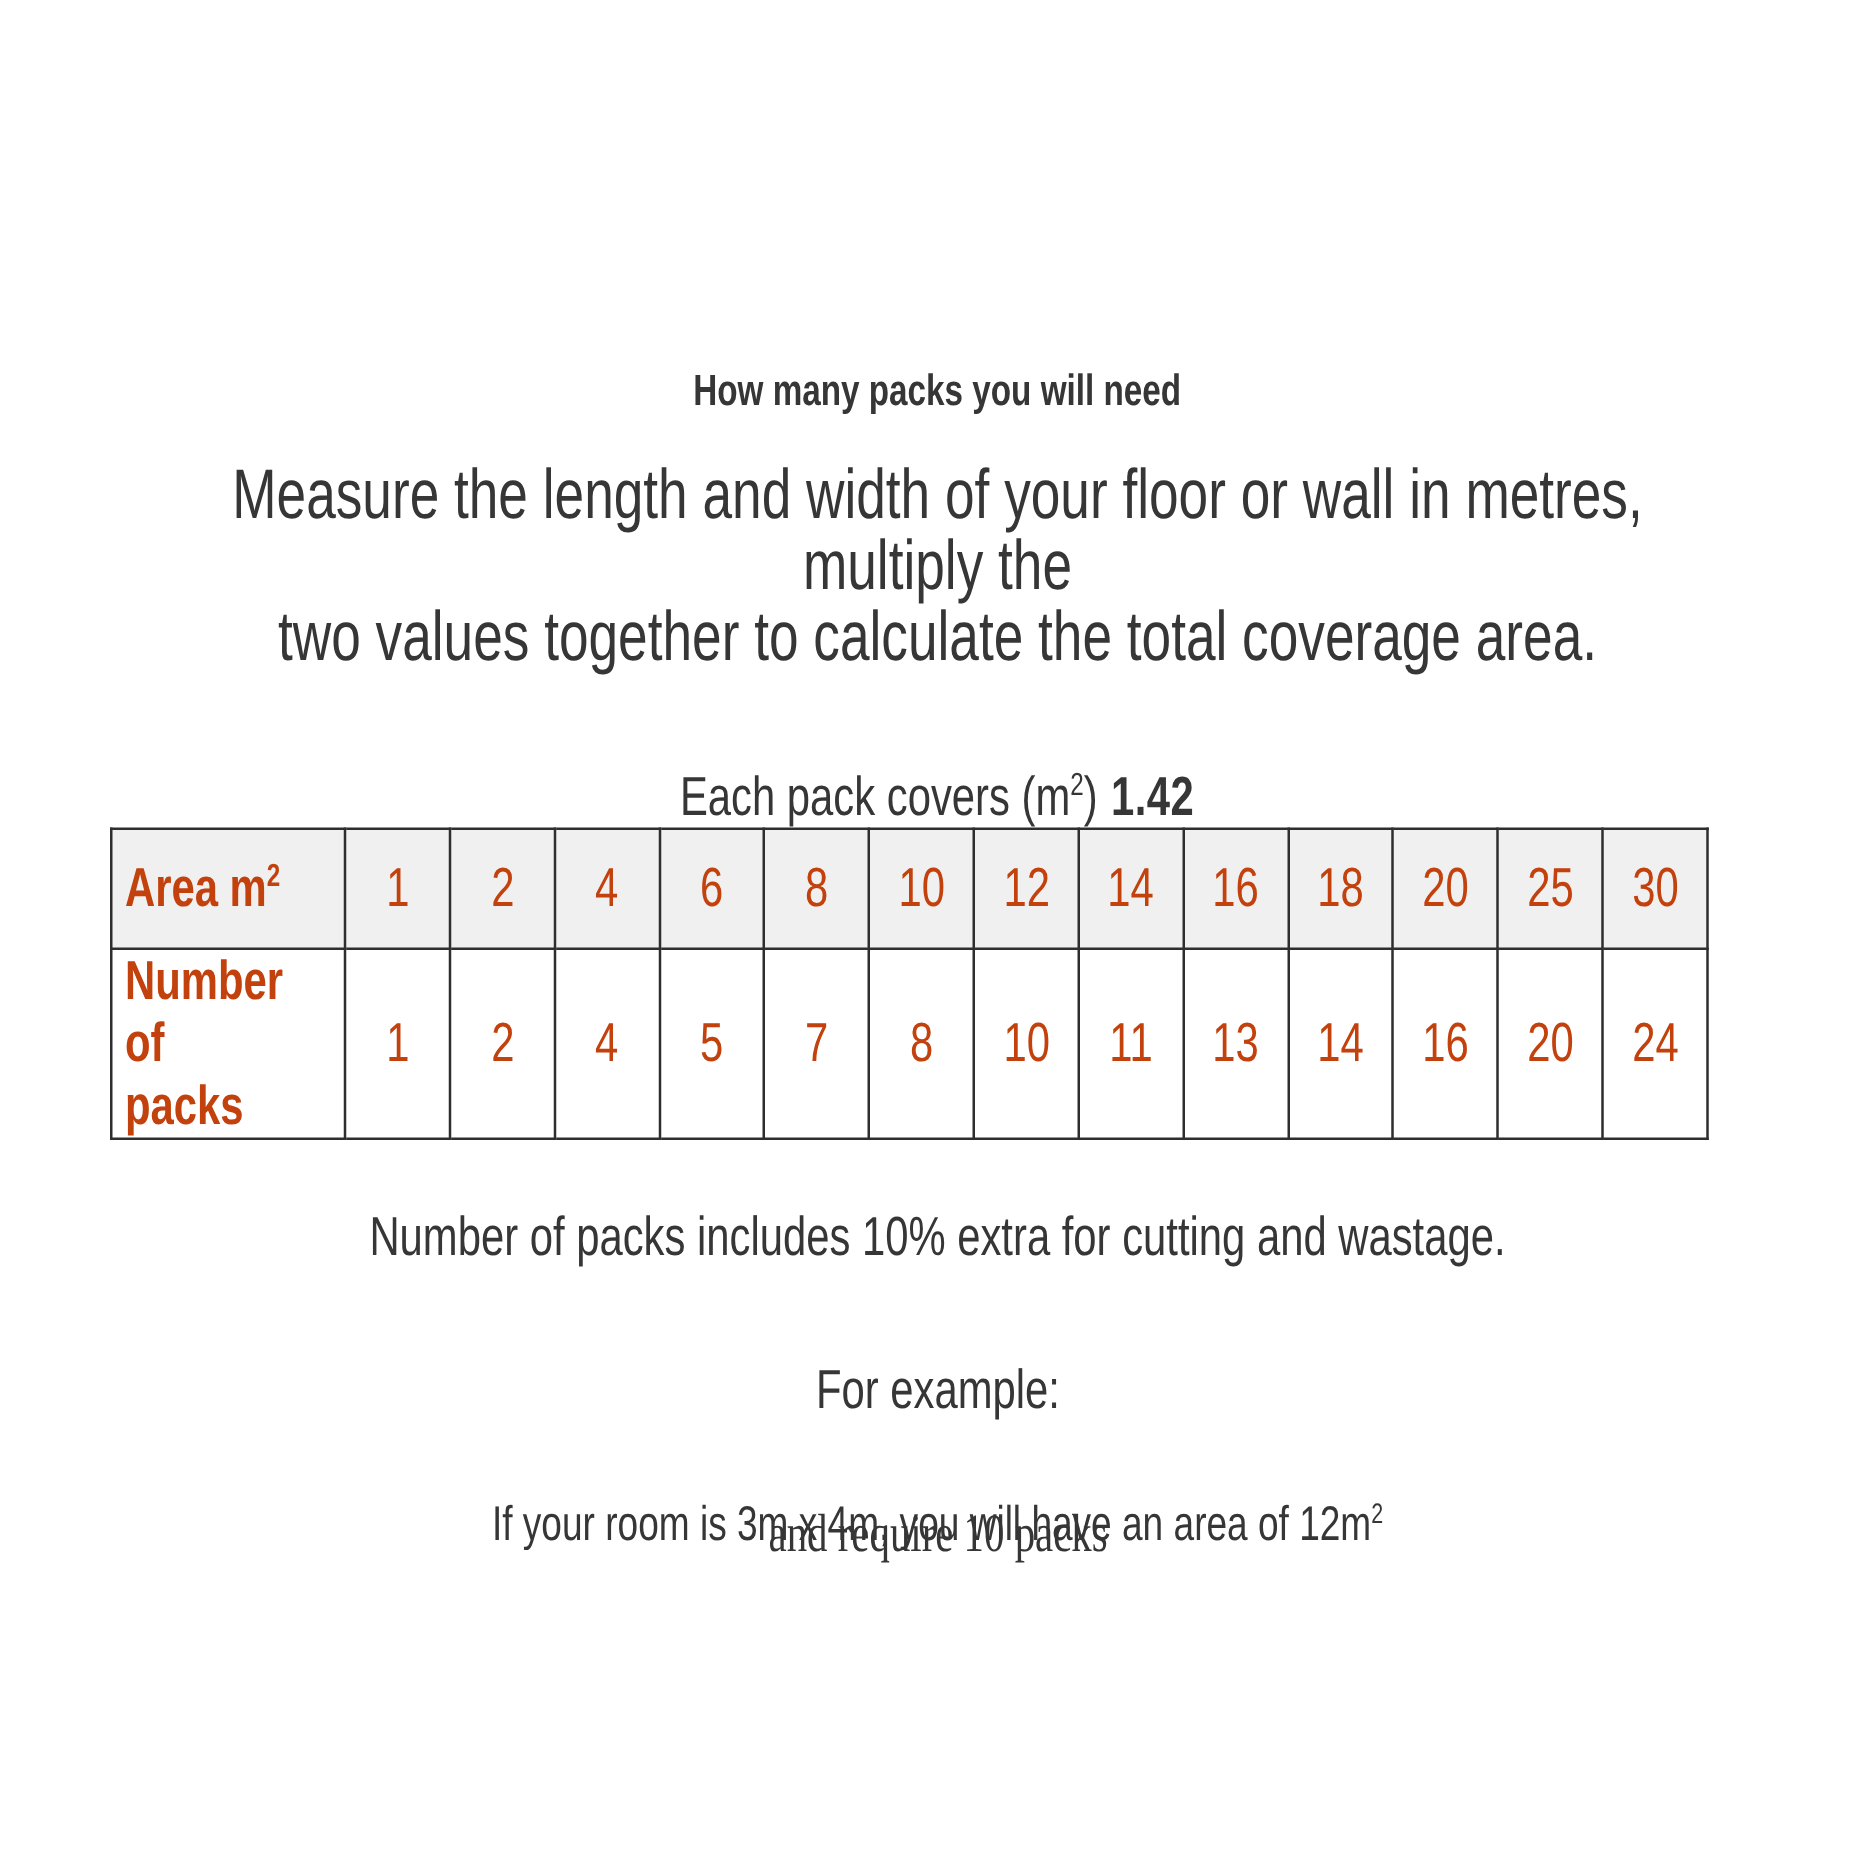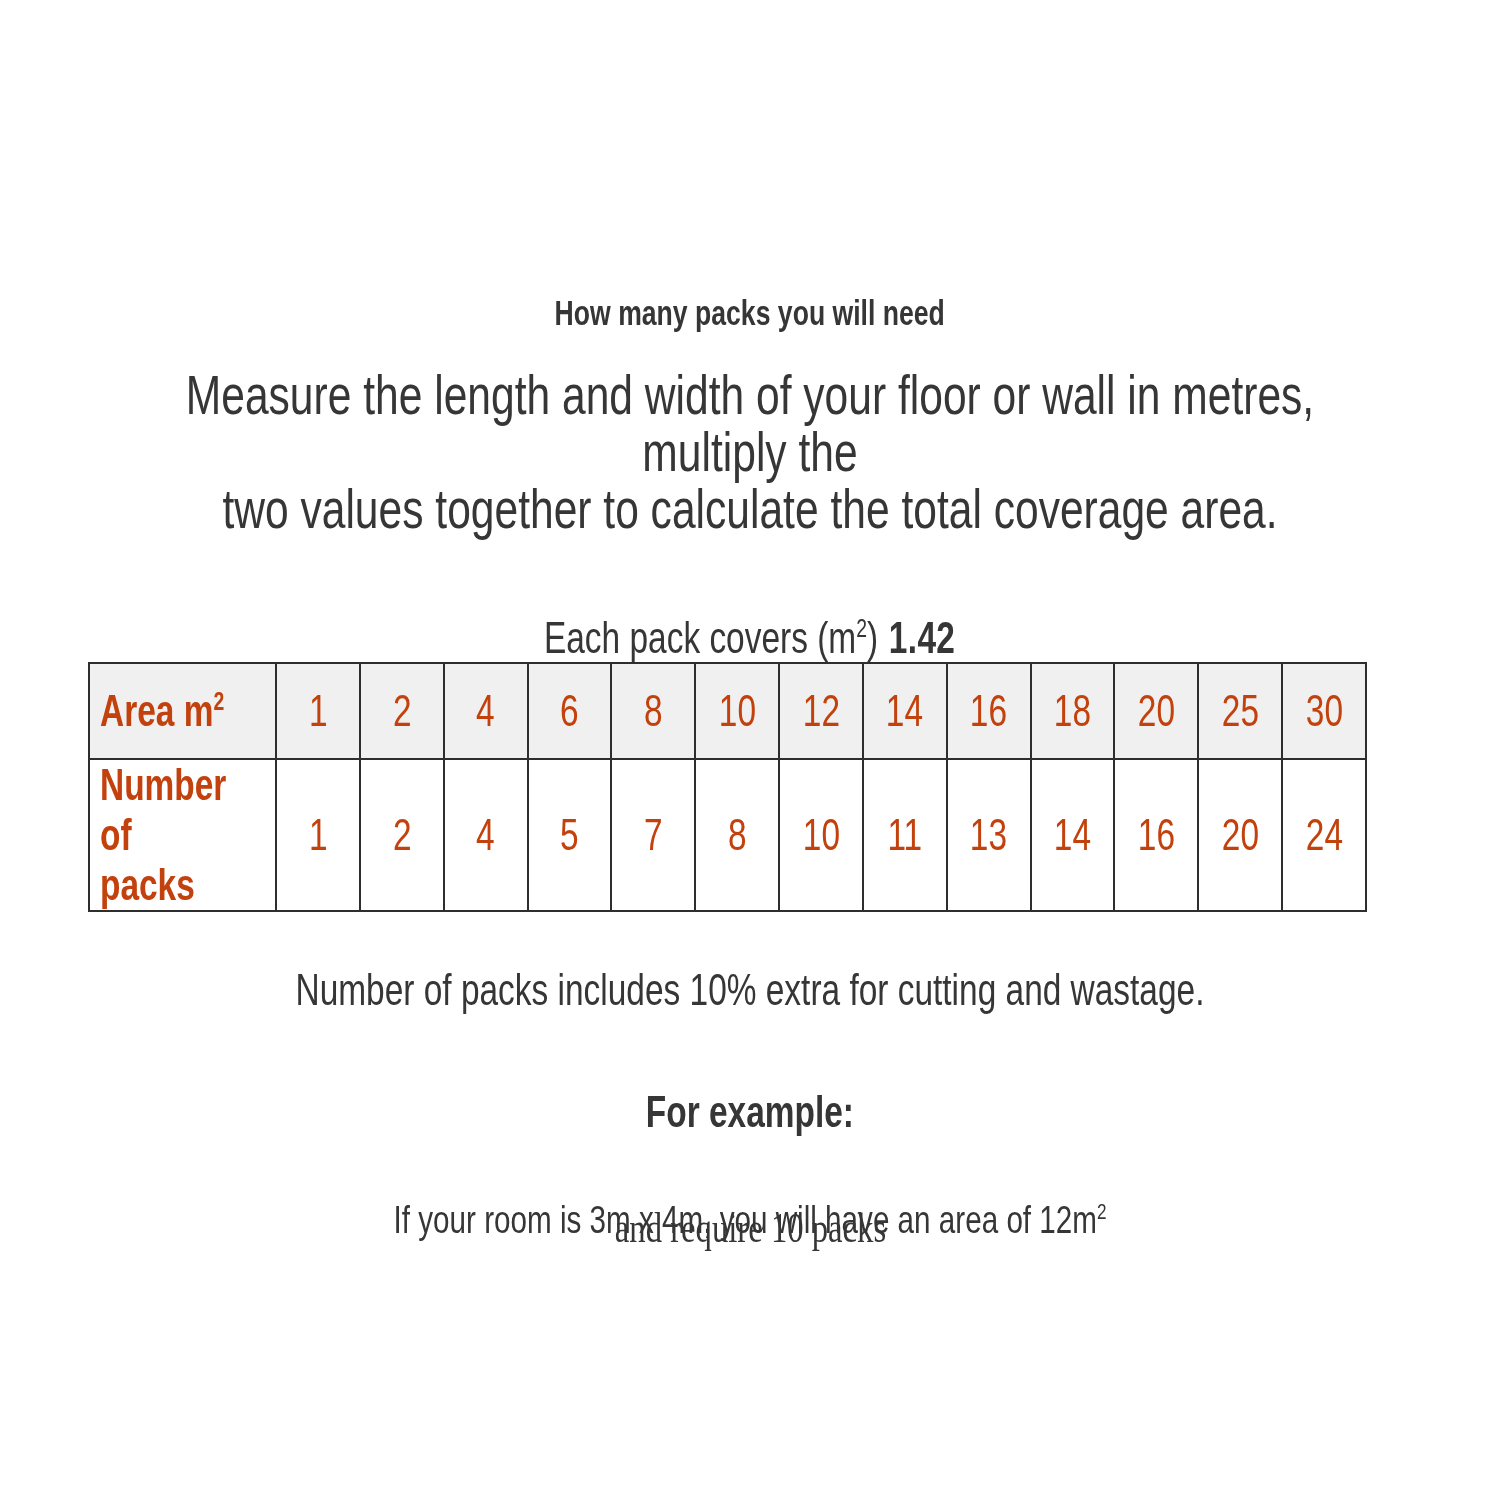--- a/index.html
+++ b/index.html
@@ -92,21 +92,21 @@
     transform-origin: 0 50%;
   }
   .note-block {
     top: 922px;
     font-size: 44px;
     margin-top: 44px;
   }
   .example-heading {
     top: 1088px;
     font-size: 44px;
-    font-weight: bold;
+    font-weight: normal;
   }
   .example-line1 {
     top: 1148px;
     font-size: 39px;
   }
   .example-line2 {
     top: 1204px;
     font-size: 43px;
     font-family: Liberation Serif, serif;
   }

